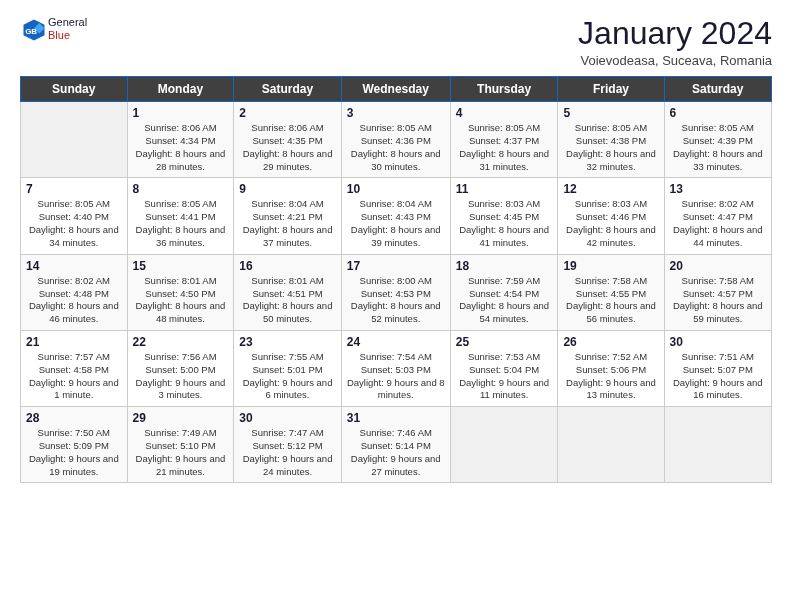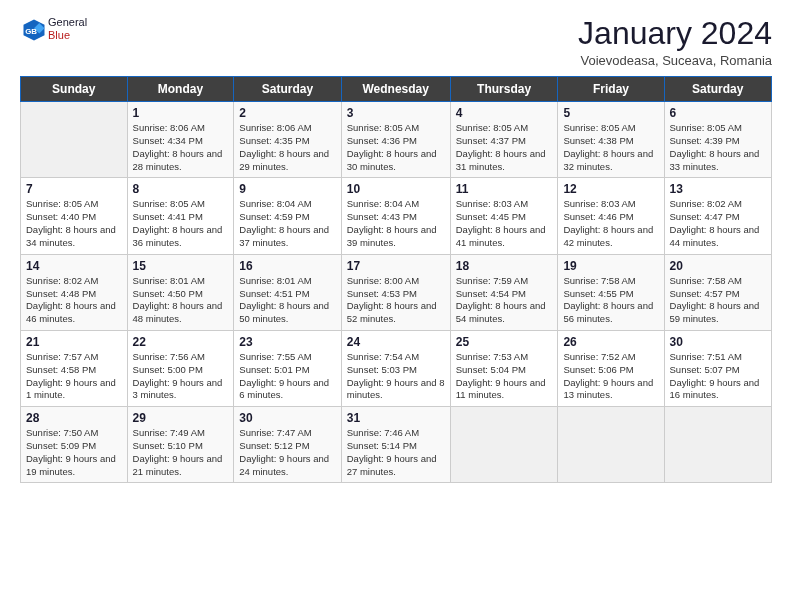--- a/index.html
+++ b/index.html
@@ -85,20 +85,21 @@
     .day-number {
       font-weight: bold;
       font-size: 12px;
       color: #1a1a2e;
       margin-bottom: 2px;
     }
     .day-info {
       font-size: 9.5px;
       color: #333;
       line-height: 1.35;
+      text-align: center;
     }
     .empty-cell {
       background: #f0f0f0 !important;
     }
   </style>
 </head>
 <body>
 
 <div class="page">
   <div class="header">
@@ -188,21 +189,21 @@
           <td>
             <div class="day-number">8</div>
             <div class="day-info">Sunrise: 8:05 AM
 Sunset: 4:41 PM
 Daylight: 8 hours
 and 36 minutes.</div>
           </td>
           <td>
             <div class="day-number">9</div>
             <div class="day-info">Sunrise: 8:04 AM
-Sunset: 4:59 PM
+Sunset: 4:21 PM
 Daylight: 8 hours
 and 37 minutes.</div>
           </td>
           <td>
             <div class="day-number">10</div>
             <div class="day-info">Sunrise: 8:04 AM
 Sunset: 4:43 PM
 Daylight: 8 hours
 and 39 minutes.</div>
           </td>

